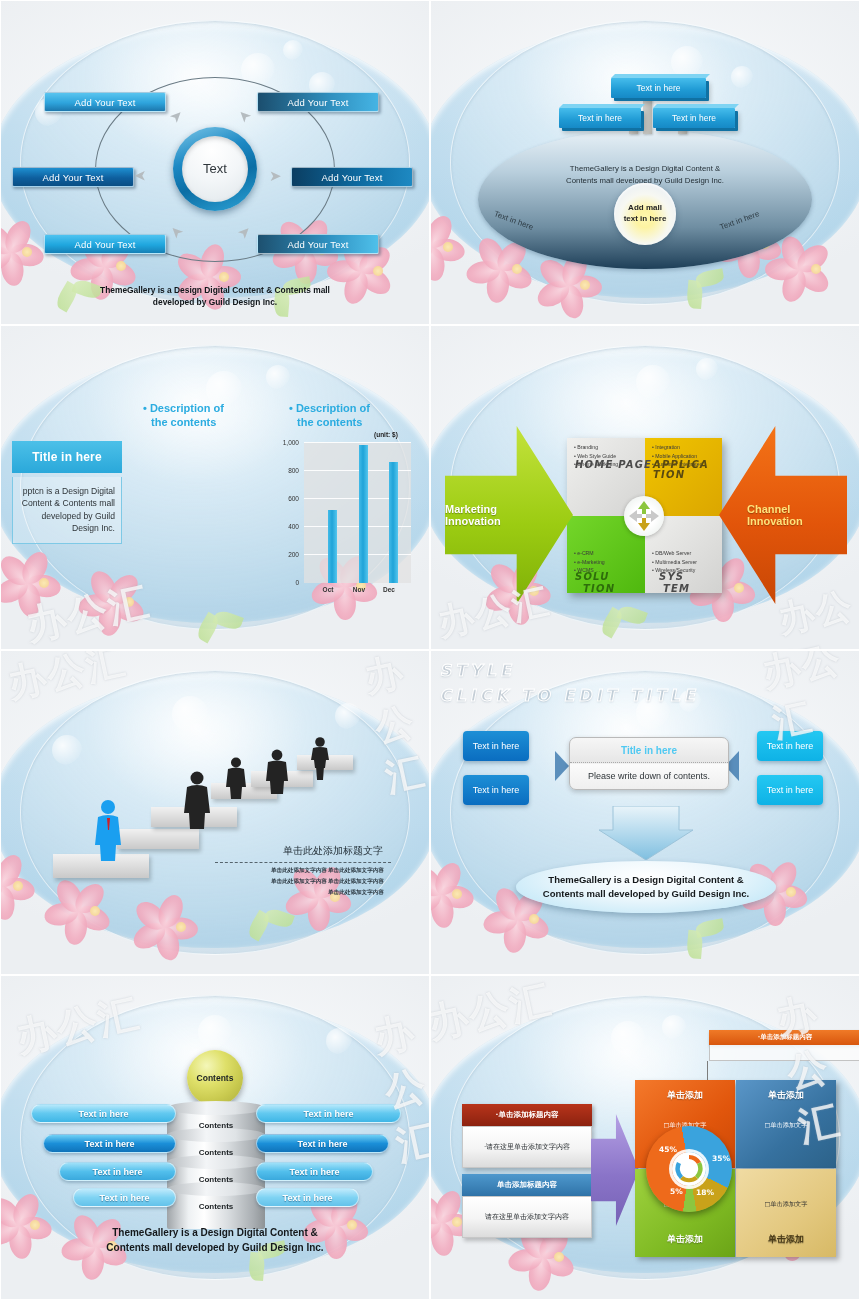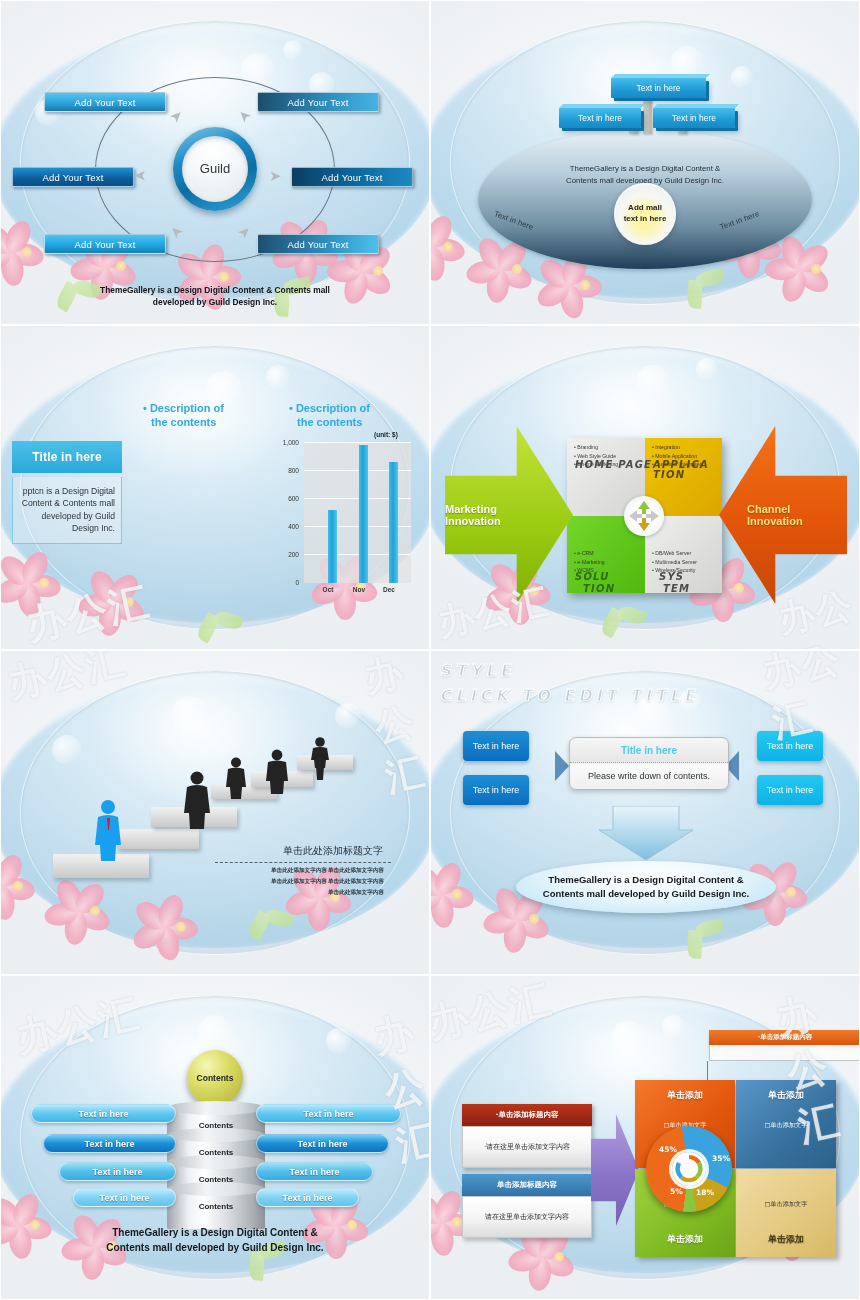--- a/index.html
+++ b/index.html
@@ -378,21 +378,21 @@
           <i class="fcenter"></i>
         </div>
       <div class="flower" style="left:66%;top:78%">
           <i class="leaf" style="transform:rotate(-10deg)"></i>
           <i class="leaf" style="transform:rotate(95deg)"></i>
         </div>
     </div>
 
     <div class="s1-ring"></div>
     <div class="s1-core">
-        <span>Guild</span>
+        <span>Text</span>
       </div>
 
     <div class="btn1 bl-lt" style="left:43px;top:91px">Add Your Text</div>
     <div class="btn1 bl-rt" style="left:256px;top:91px">Add Your Text</div>
     <div class="btn1 bl-lm" style="left:11px;top:166px">Add Your Text</div>
     <div class="btn1 bl-rm" style="left:290px;top:166px">Add Your Text</div>
     <div class="btn1 bl-lb" style="left:43px;top:233px">Add Your Text</div>
     <div class="btn1 bl-rb" style="left:256px;top:233px">Add Your Text</div>
 
     <div class="arrow1" style="left:169px;top:106px;transform:rotate(-45deg)">➤</div>

